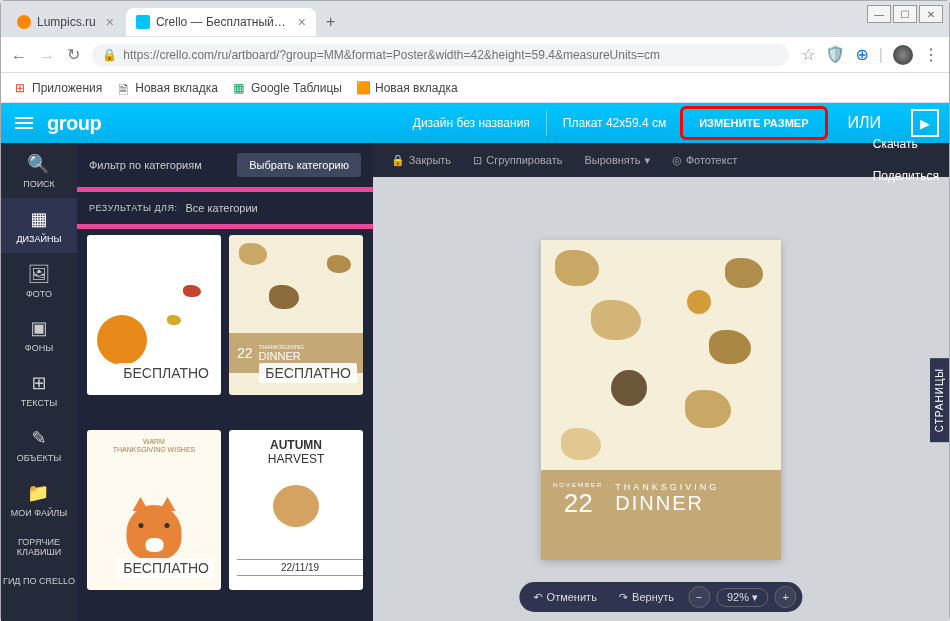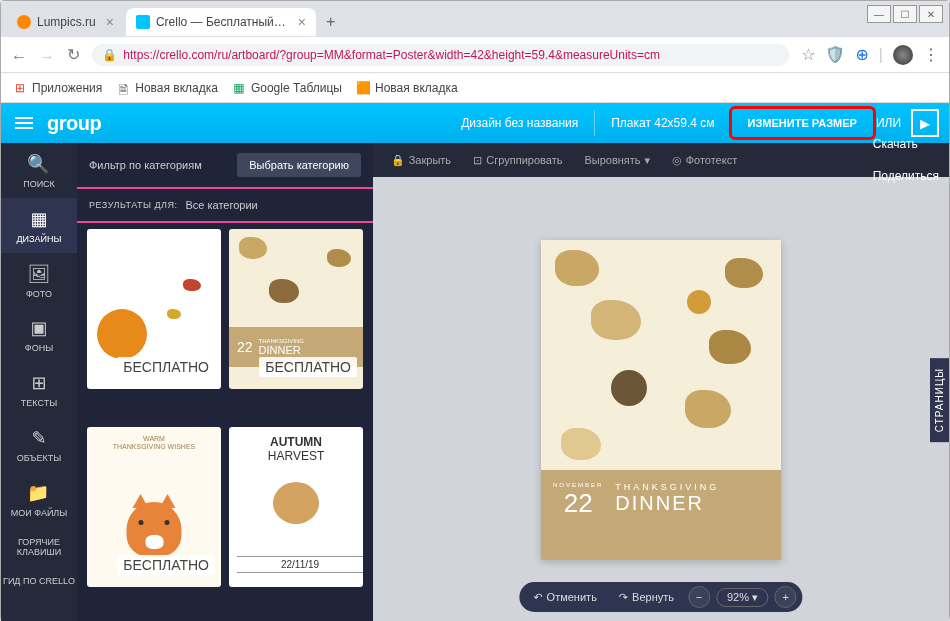--- a/index.html
+++ b/index.html
@@ -18,21 +18,21 @@
 .tab-icon.lumpics { background: #ff8800; border-radius: 50%; }
 .tab-icon.crello { background: #00c4ff; }
 .tab-close { color: #888; font-size: 14px; margin-left: 4px; }
 .new-tab { padding: 4px 8px; color: #666; font-size: 16px; }
 
 
 .addr-bar { height: 36px; display: flex; align-items: center; padding: 0 10px; gap: 12px; border-bottom: 1px solid #ddd; }
 .nav-icon { color: #777; font-size: 16px; }
 .addr-field { flex: 1; display: flex; align-items: center; gap: 6px; background: #f1f3f4; border-radius: 14px; padding: 4px 10px; font-size: 12px; color: #333; }
 .lock { color: #666; }
-.addr-url { color: #be185d; white-space: nowrap; overflow: hidden; }
+.addr-url { color: #737373; white-space: nowrap; overflow: hidden; }
 .addr-right { display: flex; gap: 10px; align-items: center; }
 .star { color: #888; }
 .ext-badge { display: flex; align-items: center; }
 .avatar-sm { width: 20px; height: 20px; border-radius: 50%; background: radial-gradient(#888,#333); }
 
 
 .bookmarks { height: 30px; display: flex; align-items: center; gap: 14px; padding: 0 12px; font-size: 12px; color: #444; border-bottom: 1px solid #ddd; }
 .bm { display: flex; align-items: center; gap: 5px; }
 .bm-icon { width: 14px; height: 14px; font-size: 12px; text-align: center; }
 
@@ -53,21 +53,21 @@
 
 
 .rail { width: 76px; background: #252a3b; display: flex; flex-direction: column; font-size: 9px; color: #ccc; text-align: center; }
 .rail-item { padding: 10px 2px 8px; }
 .rail-item.active { background: #2f3550; color: #fff; }
 .rail-icon { font-size: 18px; display: block; margin-bottom: 4px; }
 .rail-label { line-height: 1.2; }
 
 
 .panel { width: 296px; background: #1f2438; color: #ccc; display: flex; flex-direction: column; }
-.panel-row { padding: 10px 12px; display: flex; align-items: center; gap: 8px; font-size: 11px; border-bottom: 2px solid #ec4899; }
+.panel-row { padding: 10px 12px; display: flex; align-items: center; gap: 8px; font-size: 11px; border-bottom: 5px solid #ec4899; }
 .chip-btn { background: #3f475e; padding: 6px 12px; border-radius: 3px; color: #fff; font-size: 11px; }
 .templates { flex: 1; overflow: hidden; padding: 6px 10px; display: grid; grid-template-columns: 1fr 1fr; gap: 8px; }
 .tpl { position: relative; height: 160px; border-radius: 3px; overflow: hidden; }
 .tpl-badge { position: absolute; bottom: 12px; right: 6px; background: rgba(255,255,255,.9); color: #444; font-size: 14px; padding: 2px 6px; border-radius: 2px; }
 
 
 .canvas-area { flex: 1; display: flex; flex-direction: column; position: relative; }
 .canvas-toolbar { height: 34px; background: #252a3b; display: flex; align-items: center; color: #aaa; font-size: 11px; padding: 0 10px; gap: 6px; }
 .ctb-item { display: flex; align-items: center; gap: 4px; padding: 0 8px; }
 .ctb-right { margin-left: auto; display: flex; gap: 18px; color: #fff; font-size: 12px; flex-direction: column; }
@@ -165,21 +165,21 @@
     <div class="hdr-spacer"></div>
     <div class="hdr-item">Дизайн без названия</div>
     <div class="hdr-sep"></div>
     <div class="hdr-item">Плакат 42x59.4 см</div>
     <div class="hdr-sep"></div>
     <div class="hdr-item resize-btn">
       <span style="font-weight:600;font-size:11px">ИЗМЕНИТЕ РАЗМЕР</span>
       <div class="resize-highlight"></div>
     </div>
     <div class="hdr-sep"></div>
-    <div class="hdr-item" style="font-size:12px;padding:0 2px">ИЛИ</div>
+    <div class="hdr-item" style="font-size:16px;padding:0 22px">ИЛИ</div>
     <div class="play-btn">
         <span>▶</span>
       </div>
   </div>
 
   <div class="stage">
 
     <div class="rail">
       <div class="rail-item">
           <span class="rail-icon">🔍</span>

